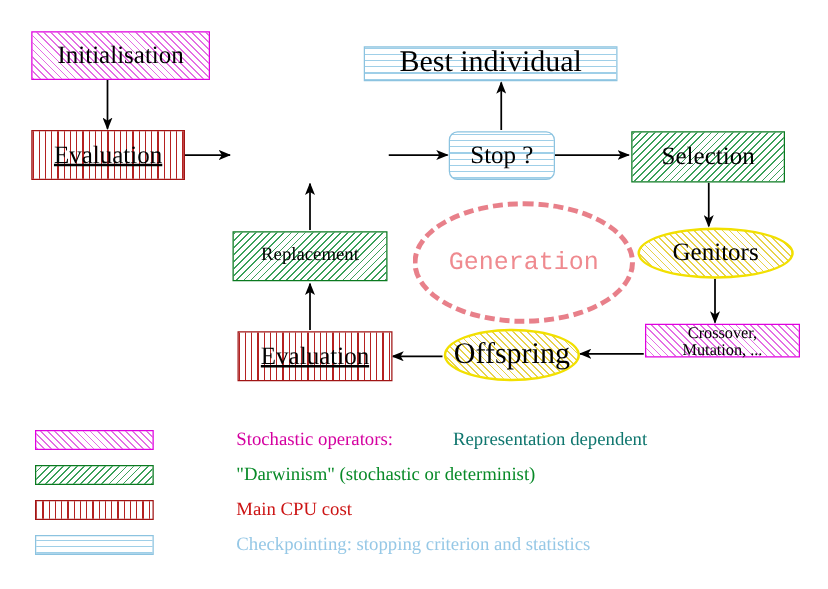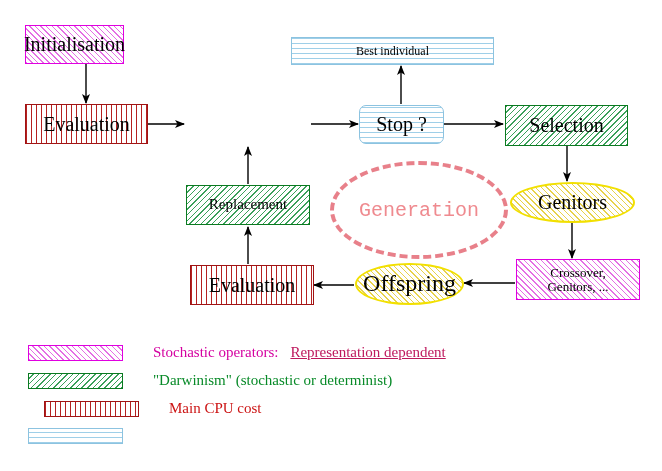--- a/index.html
+++ b/index.html
@@ -22,20 +22,21 @@
     background-color:#ffffff;
     background-image:repeating-linear-gradient(-45deg,
         #3aa05a 0px,#3aa05a 1px,rgba(255,255,255,0) 1px,rgba(255,255,255,0) 4px);
     border:1.5px solid #0a7a20;
   }
   .fill-red{
     background-color:#ffffff;
     background-image:repeating-linear-gradient(90deg,
         #b52020 0px,#b52020 1px,rgba(255,255,255,0) 1px,rgba(255,255,255,0) 5px);
     border:1.5px solid #a01414;
+    text-decoration:underline;
   }
   .fill-blue{
     background-color:#ffffff;
     background-image:repeating-linear-gradient(0deg,
         #9fcfe8 0px,#9fcfe8 1px,rgba(255,255,255,0) 1px,rgba(255,255,255,0) 5px);
     border:1.5px solid #8cc3e0;
   }
   .fill-yellow-ell{
     background-color:#ffffff;
     background-image:repeating-linear-gradient(45deg,
@@ -49,25 +50,25 @@
 
   .gen-ellipse{
     position:absolute;border-radius:50%;
     border:4px dashed #e8808a;background:transparent;
     display:flex;align-items:center;justify-content:center;font-family:Liberation Mono, monospace;
   }
   .gen-text{color:#ef8a8f;font-size:20px;}
 
   
   #legend{position:absolute;left:0;top:340px;width:662px;}
-  .leg-row{position:absolute;left:0;display:flex;align-items:center;}
+  .leg-row{position:absolute;left:0;display:flex;align-items:flex-start;gap:36px;}
   .swatch{width:95px;height:16px;box-sizing:border-box;flex:0 0 auto;}
   .leg-text{margin-left:30px;font-size:15px;white-space:nowrap;}
   .c-magenta{color:#d400a0;}
-  .c-yellow{color:#be185d;text-decoration:underline;}
+  .c-yellow{color:#0f766e;}
   .c-green{color:#088a28;}
   .c-red{color:#cc1414;}
   .c-blue{color:#96c8e6;}
 </style>
 </head>
 <body>
 
 <div id="stage">
 
   <svg id="wires" viewBox="0 0 662 471">
@@ -95,48 +96,48 @@
       <line x1="515" y1="283" x2="464" y2="283" marker-end="url(#ah)"></line>
 
       <line x1="354" y1="285" x2="314" y2="285" marker-end="url(#ah)"></line>
 
       <line x1="248" y1="264" x2="248" y2="227" marker-end="url(#ah)"></line>
 
       <line x1="248" y1="184" x2="248" y2="147" marker-end="url(#ah)"></line>
     </g>
   </svg>
 
-  <div class="node fill-magenta" style="left:25px;top:25px;width:99px;height:39px;font-size:20px;">
+  <div class="node fill-magenta" style="left:25px;top:25px;width:143px;height:39px;font-size:20px;">
     <span class="label">Initialisation</span>
   </div>
 
   <div class="node fill-red" style="left:25px;top:104px;width:123px;height:40px;font-size:20px;">
     <span class="label">Evaluation</span>
   </div>
 
 
-  <div class="node fill-blue" style="left:291px;top:37px;width:203px;height:28px;font-size:12px;">
+  <div class="node fill-blue" style="left:291px;top:37px;width:203px;height:28px;font-size:24px;">
     <span class="label">Best individual</span>
   </div>
 
   <div class="node fill-blue rounded" style="left:359px;top:105px;width:85px;height:39px;font-size:20px;">
     <span class="label">Stop ?</span>
   </div>
 
   <div class="node fill-yellow-ell" style="left:510px;top:182px;width:125px;height:41px;font-size:20px;">
     <span class="label">Genitors</span>
   </div>
 
   <div class="node fill-green" style="left:505px;top:105px;width:123px;height:41px;font-size:20px;">
     <span class="label">Selection</span>
   </div>
 
-  <div class="node fill-magenta" style="left:516px;top:259px;width:124px;height:41px;font-size:13px;flex-direction:column;">
+  <div class="node fill-magenta" style="left:516px;top:259px;width:124px;height:27px;font-size:13px;flex-direction:column;">
     <span class="label">Crossover,</span>
-    <span class="label">Genitors, ...</span>
+    <span class="label">Mutation, ...</span>
   </div>
 
   <div class="node fill-yellow-ell" style="left:355px;top:263px;width:109px;height:42px;font-size:24px;">
     <span class="label">Offspring</span>
   </div>
 
   <div class="node fill-red" style="left:190px;top:265px;width:124px;height:40px;font-size:20px;">
     <span class="label">Evaluation</span>
   </div>
 
@@ -154,24 +155,25 @@
       <span class="swatch fill-magenta"></span>
       <span class="leg-text c-magenta">Stochastic operators:</span>
       <span class="leg-text c-yellow" style="margin-left:12px;">Representation dependent</span>
     </div>
 
     <div class="leg-row" style="top:32px;left:28px;">
       <span class="swatch fill-green"></span>
       <span class="leg-text c-green">"Darwinism" (stochastic or determinist)</span>
     </div>
 
-    <div class="leg-row" style="top:60px;left:44px;">
+    <div class="leg-row" style="top:60px;left:28px;">
       <span class="swatch fill-red"></span>
       <span class="leg-text c-red">Main CPU cost</span>
     </div>
 
     <div class="leg-row" style="top:88px;left:28px;">
       <span class="swatch fill-blue"></span>
+      <span class="leg-text c-blue">Checkpointing: stopping criterion and statistics</span>
     </div>
 
   </div>
 
 </div>
 
 </body></html>

